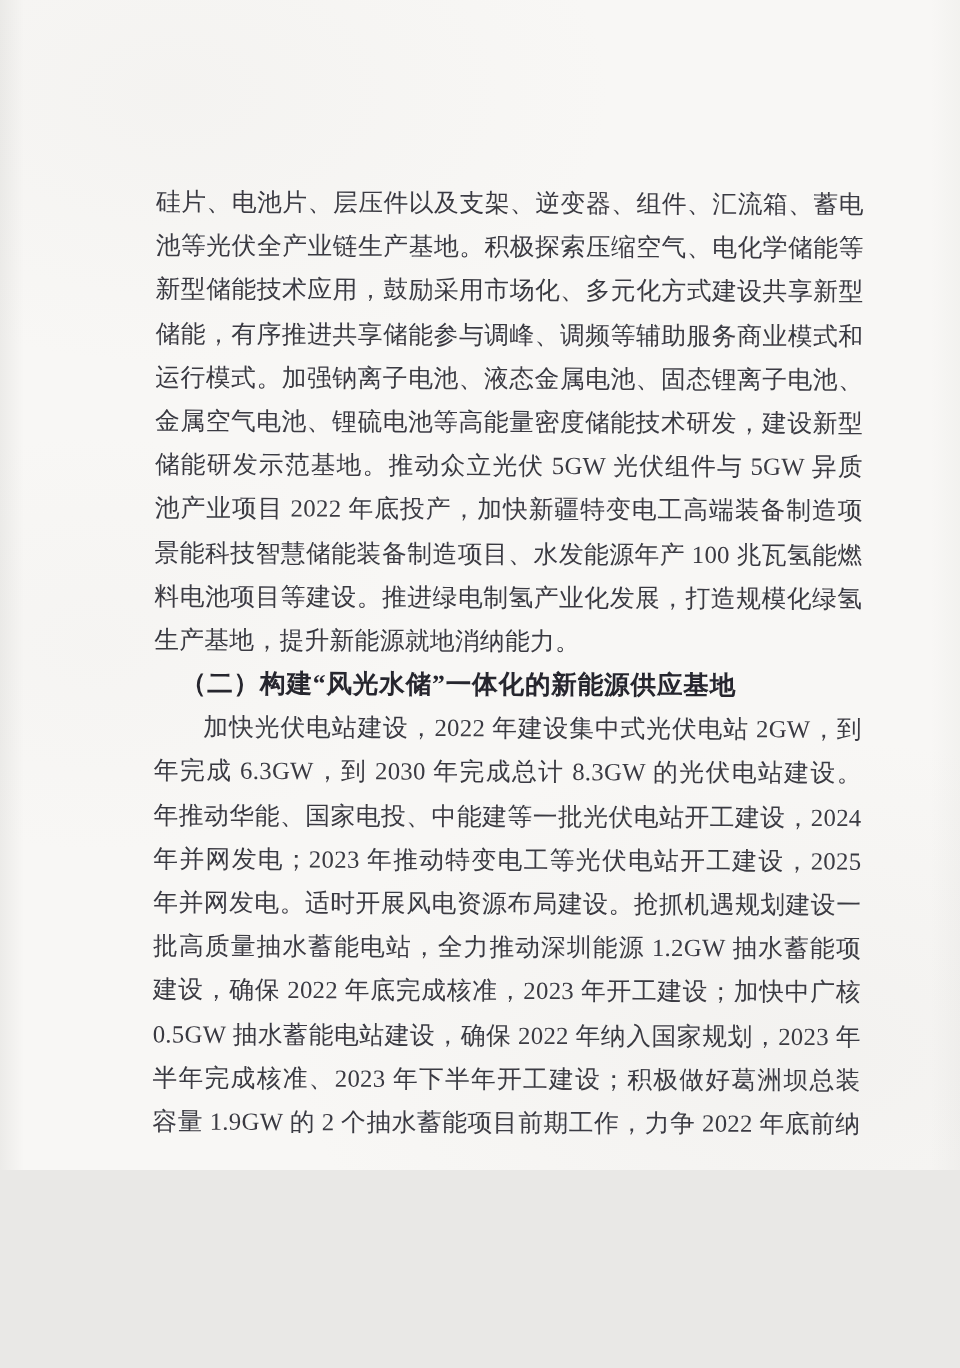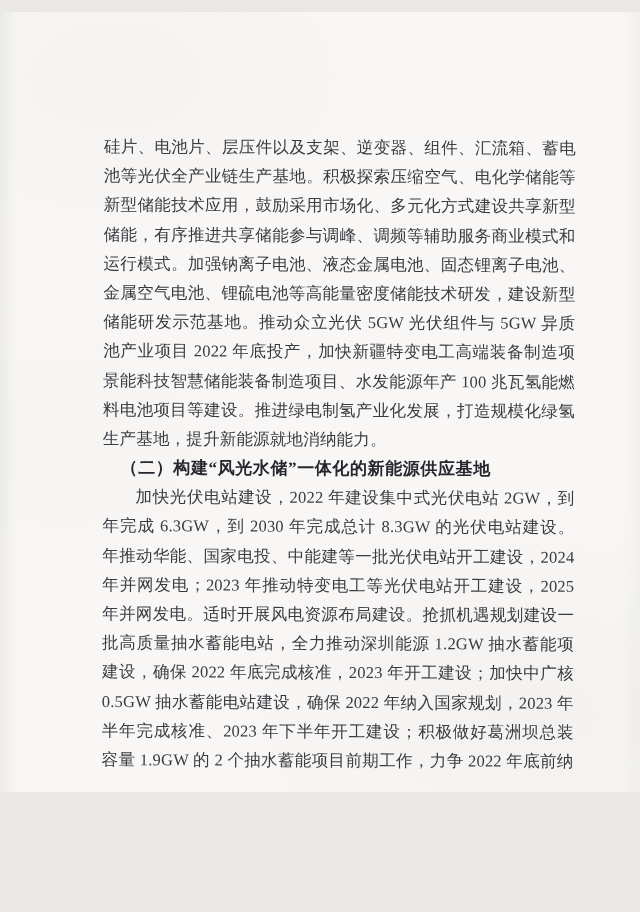--- a/index.html
+++ b/index.html
@@ -10,21 +10,21 @@
   }
   * { margin: 0; padding: 0; box-sizing: border-box; }
   html, body { background: #e9e8e6; }
   body {
     font-family: "Liberation Serif", "DejaVu Serif", serif;
   }
   .page {
     position: relative;
     width: 640px;
     height: 780px;
-    margin: 12px auto;
+    margin: 0 auto;
     overflow: hidden;
     background-color: var(--paper);
     background-image:
       linear-gradient(90deg, rgba(180,180,176,0.18) 0%, rgba(180,180,176,0.0) 2.5%),
       linear-gradient(270deg, rgba(190,190,186,0.10) 0%, rgba(190,190,186,0.0) 3%),
       radial-gradient(ellipse 420px 260px at 18% 8%, rgba(210,208,204,0.10), rgba(210,208,204,0) 70%),
       radial-gradient(ellipse 500px 300px at 85% 90%, rgba(205,203,200,0.12), rgba(205,203,200,0) 70%),
       radial-gradient(ellipse 300px 200px at 10% 55%, rgba(215,213,210,0.08), rgba(215,213,210,0) 70%);
   }
   .textblock {

